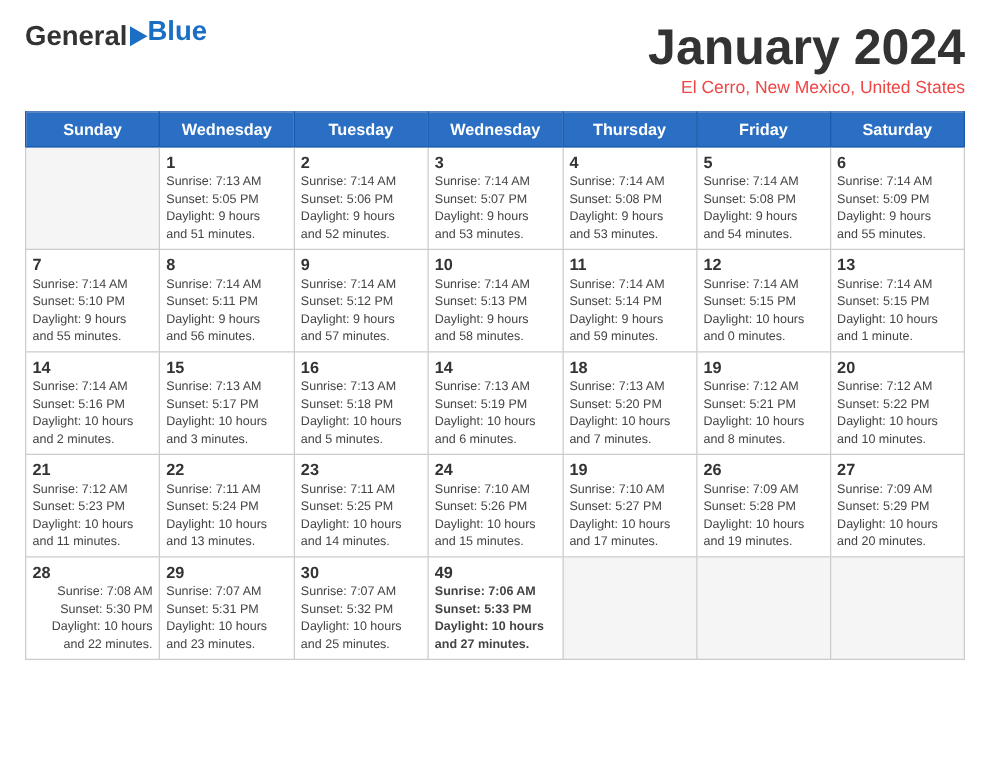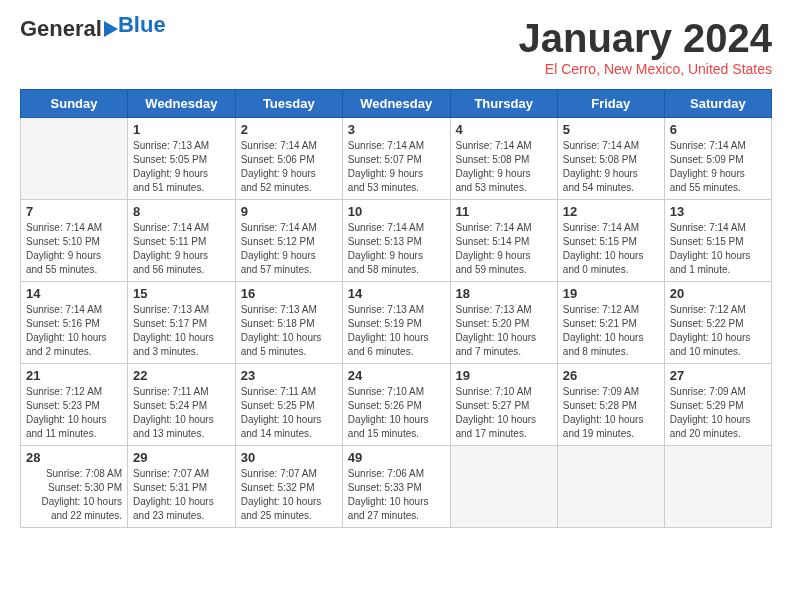--- a/index.html
+++ b/index.html
@@ -332,21 +332,21 @@
         </td>
         <td>
           <span class="day-number">30</span>
           <div class="day-info" style="white-space: pre-line;">Sunrise: 7:07 AM
 Sunset: 5:32 PM
 Daylight: 10 hours
 and 25 minutes.</div>
         </td>
         <td>
           <span class="day-number">49</span>
-          <div class="day-info" style="white-space: pre-line;">Sunrise: 7:06 AM
+          <div class="day-info" style="white-space: pre-line; font-weight: bold;">Sunrise: 7:06 AM
 Sunset: 5:33 PM
 Daylight: 10 hours
 and 27 minutes.</div>
         </td>
         <td class="empty"></td>
         <td class="empty"></td>
         <td class="empty"></td>
       </tr>
     </tbody>
 </table>

